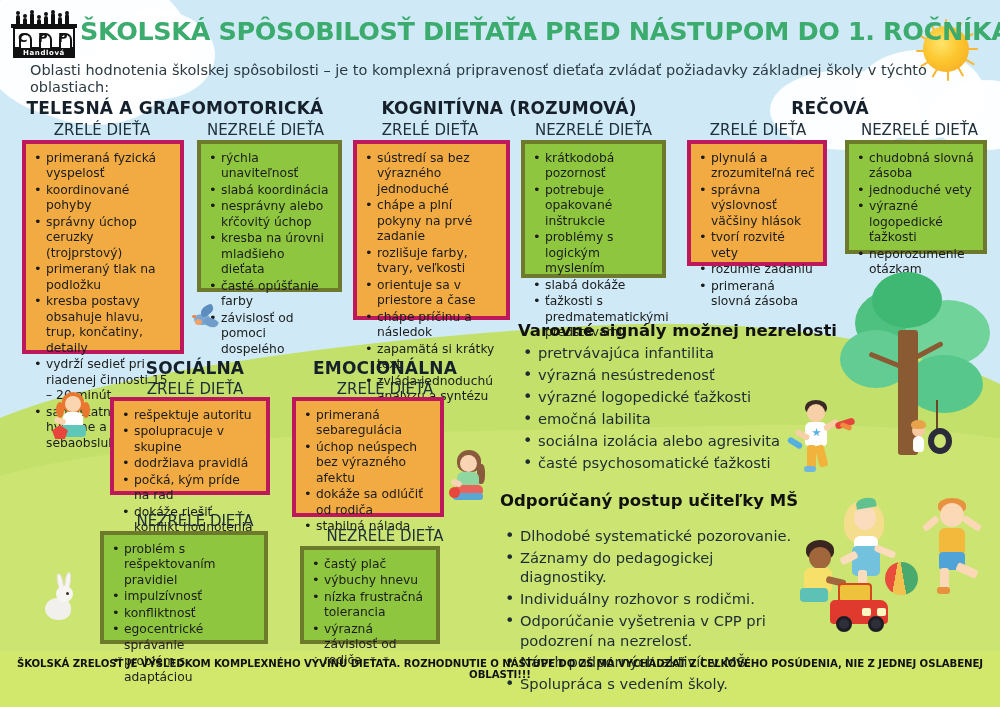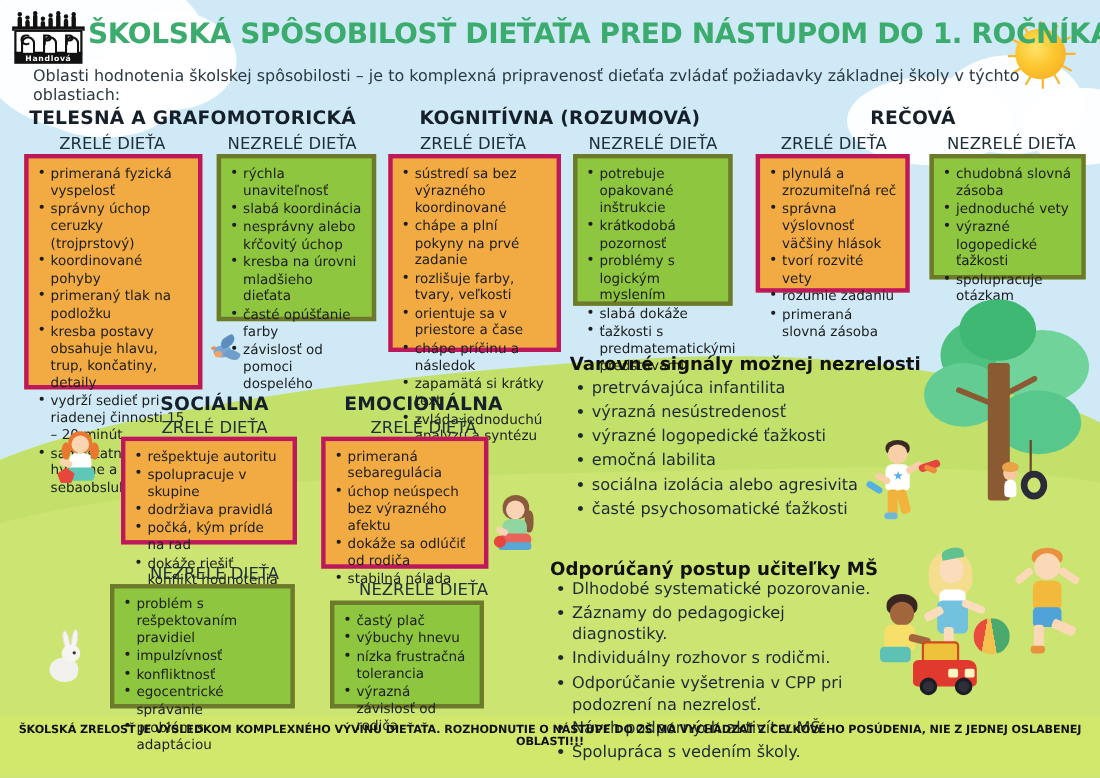--- a/index.html
+++ b/index.html
@@ -243,22 +243,22 @@
   <div class="title">ŠKOLSKÁ SPÔSOBILOSŤ DIEŤAŤA PRED NÁSTUPOM DO 1. ROČNÍKA ZŠ</div>
   <div class="subtitle">Oblasti hodnotenia školskej spôsobilosti – je to komplexná pripravenosť dieťaťa zvládať požiadavky základnej školy v týchto oblastiach:</div>
 
   <div class="sec-title" style="left:20px; top:98px; width:310px;">TELESNÁ A GRAFOMOTORICKÁ</div>
   <div class="sub-label" style="left:22px; top:121px; width:160px;">ZRELÉ DIEŤA</div>
   <div class="sub-label" style="left:188px; top:121px; width:155px;">NEZRELÉ DIEŤA</div>
 
   <div class="box orange" style="left:22px; top:140px; width:162px; height:214px;">
     <ul>
         <li>primeraná fyzická vyspelosť</li>
+        <li>koordinované pohyby</li>
         <li>správny úchop ceruzky (trojprstový)</li>
-        <li>koordinované pohyby</li>
         <li>primeraný tlak na podložku</li>
         <li>kresba postavy obsahuje hlavu, trup, končatiny, detaily</li>
         <li>vydrží sedieť pri riadenej činnosti 15 – 20 minút</li>
         <li>samostatné v hygiene a sebaobsluhe</li>
       </ul>
   </div>
   <div class="box green" style="left:197px; top:140px; width:145px; height:152px;">
     <ul>
         <li>rýchla unaviteľnosť</li>
         <li>slabá koordinácia</li>
@@ -268,33 +268,33 @@
         <li>závislosť od pomoci dospelého</li>
       </ul>
   </div>
 
   <div class="sec-title" style="left:350px; top:98px; width:318px;">KOGNITÍVNA (ROZUMOVÁ)</div>
   <div class="sub-label" style="left:345px; top:121px; width:170px;">ZRELÉ DIEŤA</div>
   <div class="sub-label" style="left:516px; top:121px; width:155px;">NEZRELÉ DIEŤA</div>
 
   <div class="box orange" style="left:353px; top:140px; width:157px; height:180px;">
     <ul>
-        <li>sústredí sa bez výrazného koordinované</li>
+        <li>sústredí sa bez výrazného jednoduché</li>
         <li>chápe a plní pokyny na prvé zadanie</li>
         <li>rozlišuje farby, tvary, veľkosti</li>
         <li>orientuje sa v priestore a čase</li>
         <li>chápe príčinu a následok</li>
         <li>zapamätá si krátky text</li>
         <li>zvláda jednoduchú analýzu a syntézu (slabiky)</li>
       </ul>
   </div>
   <div class="box green" style="left:521px; top:140px; width:145px; height:138px;">
     <ul>
+        <li>krátkodobá pozornosť</li>
         <li>potrebuje opakované inštrukcie</li>
-        <li>krátkodobá pozornosť</li>
         <li>problémy s logickým myslením</li>
         <li>slabá dokáže</li>
         <li>ťažkosti s predmatematickými predstavami</li>
       </ul>
   </div>
 
   <div class="sec-title" style="left:680px; top:98px; width:300px;">REČOVÁ</div>
   <div class="sub-label" style="left:678px; top:121px; width:160px;">ZRELÉ DIEŤA</div>
   <div class="sub-label" style="left:842px; top:121px; width:155px;">NEZRELÉ DIEŤA</div>
 
@@ -305,21 +305,21 @@
         <li>tvorí rozvité vety</li>
         <li>rozumie zadaniu</li>
         <li>primeraná slovná zásoba</li>
       </ul>
   </div>
   <div class="box green" style="left:845px; top:140px; width:142px; height:114px;">
     <ul>
         <li>chudobná slovná zásoba</li>
         <li>jednoduché vety</li>
         <li>výrazné logopedické ťažkosti</li>
-        <li>spolupracuje otázkam</li>
+        <li>neporozumenie otázkam</li>
       </ul>
   </div>
 
   <div class="sec-title" style="left:95px; top:358px; width:200px;">SOCIÁLNA</div>
   <div class="sub-label" style="left:95px; top:380px; width:200px;">ZRELÉ DIEŤA</div>
   <div class="box orange" style="left:110px; top:397px; width:160px; height:98px;">
     <ul>
         <li>rešpektuje autoritu</li>
         <li>spolupracuje v skupine</li>
         <li>dodržiava pravidlá</li>
@@ -363,21 +363,21 @@
   <div class="free-head" style="left:518px; top:321px;">Varovné signály možnej nezrelosti</div>
   <ul class="free-list" style="left:518px; top:343px; width:330px;">
       <li>pretrvávajúca infantilita</li>
       <li>výrazná nesústredenosť</li>
       <li>výrazné logopedické ťažkosti</li>
       <li>emočná labilita</li>
       <li>sociálna izolácia alebo agresivita</li>
       <li>časté psychosomatické ťažkosti</li>
     </ul>
 
-  <div class="free-head" style="left:500px; top:508px;">Odporúčaný postup učiteľky MŠ</div>
+  <div class="free-head" style="left:500px; top:491px;">Odporúčaný postup učiteľky MŠ</div>
   <ul class="free-list" style="left:500px; top:526px; width:300px;">
       <li>Dlhodobé systematické pozorovanie.</li>
       <li>Záznamy do pedagogickej diagnostiky.</li>
       <li>Individuálny rozhovor s rodičmi.</li>
       <li>Odporúčanie vyšetrenia v CPP pri podozrení na nezrelosť.</li>
       <li>Návrh podporných aktivít v MŠ.</li>
       <li>Spolupráca s vedením školy.</li>
     </ul>
 
   <div class="ill">

